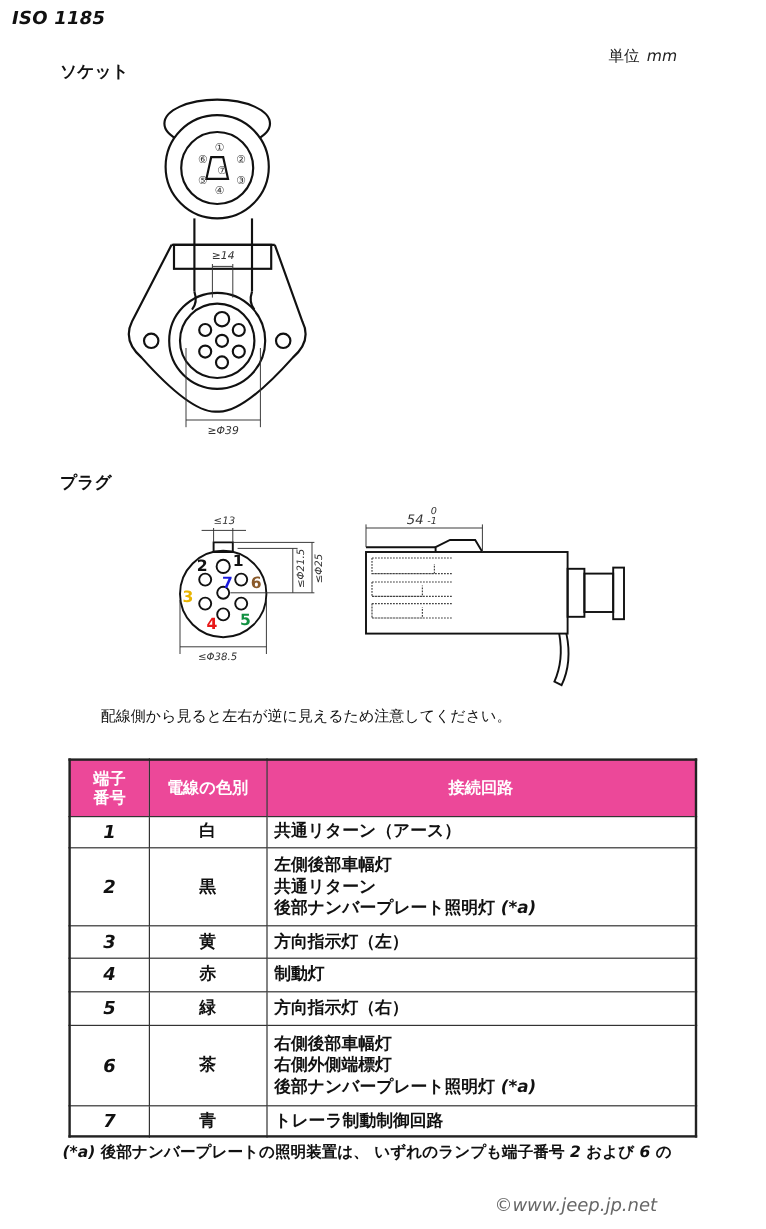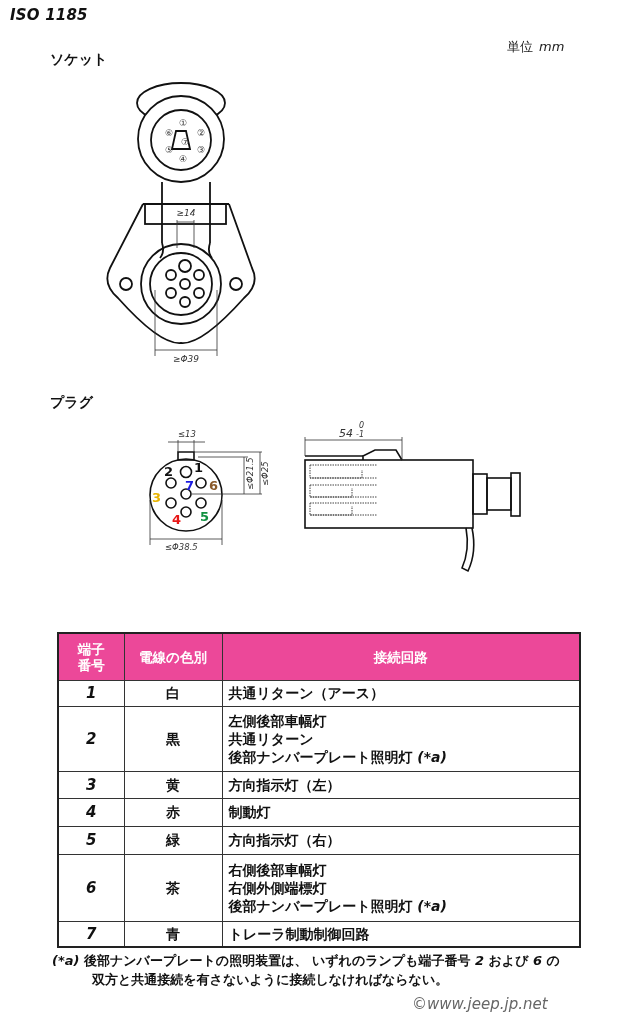--- a/index.html
+++ b/index.html
@@ -152,20 +152,21 @@
     <line x1="305" y1="440" x2="402" y2="440"></line>
   </g>
   <g font-family="DejaVu Sans, sans-serif" font-style="italic" fill="#333">
     <text x="339" y="437" font-size="11">54</text>
     <text x="359" y="428" font-size="8">0</text>
     <text x="356" y="437" font-size="8">-1</text>
   </g>
 </svg>
 
 <div class="abs note">
+  <span class="l2">配線側から見ると左右が逆に見えるため注意してください。</span>
 </div>
 
 <table class="pins">
   <thead>
     <tr>
       <th><span>端子</span><br><span>番号</span></th>
       <th>電線の色別</th>
       <th>接続回路</th>
     </tr>
   </thead>
@@ -216,16 +217,15 @@
   </tbody>
 </table>
 
 <div class="abs footnote">
   <span class="tag">(*a)</span>
   <span>後部ナンバープレートの照明装置は、 いずれのランプも端子番号</span>
   <i>2</i>
   <span>および</span>
   <i>6</i>
   <span>の</span>
-  <span class="l2">双方と共通接続を有さないように接続しなければならない。</span>
 </div>
 
 <div class="abs copyright">©www.jeep.jp.net</div>
 
 </body></html>

